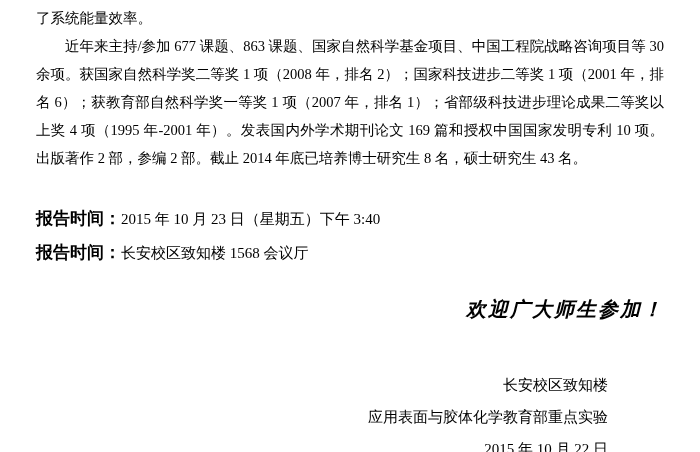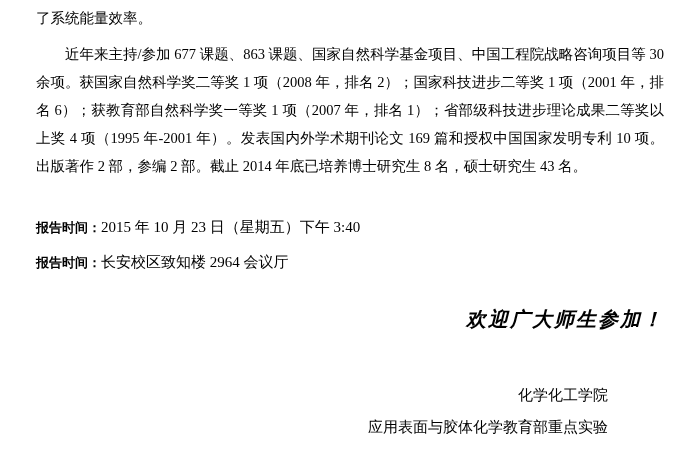--- a/index.html
+++ b/index.html
@@ -25,35 +25,35 @@
     font-size: 14.5px;
     line-height: 28px;
     text-align: justify;
     text-justify: inter-ideograph;
     margin: 0;
   }
   .para-indent {
     text-indent: 2em;
   }
   .first-line {
-    margin-bottom: 8px;
+    margin-bottom: 0;
   }
   .gap-after-intro {
     height: 30px;
   }
   .info-line {
     font-size: 16px;
     line-height: 34px;
     margin: 0;
     white-space: nowrap;
   }
   .info-label {
     font-family: Liberation Serif, serif;
     font-weight: bold;
-    font-size: 13px;
+    font-size: 17px;
   }
   .info-value {
     font-size: 15px;
   }
   .welcome {
     text-align: right;
     font-family: "DejaVu Serif", "Liberation Serif", serif;
     font-weight: bold;
     font-style: italic;
     font-size: 20px;
@@ -84,24 +84,24 @@
 
   <p class="body-para para-indent">近年来主持/参加 677 课题、863 课题、国家自然科学基金项目、中国工程院战略咨询项目等 30 余项。获国家自然科学奖二等奖 1 项（2008 年，排名 2）；国家科技进步二等奖 1 项（2001 年，排名 6）；获教育部自然科学奖一等奖 1 项（2007 年，排名 1）；省部级科技进步理论成果二等奖以上奖 4 项（1995 年-2001 年）。发表国内外学术期刊论文 169 篇和授权中国国家发明专利 10 项。出版著作 2 部，参编 2 部。截止 2014 年底已培养博士研究生 8 名，硕士研究生 43 名。</p>
 
   <div class="gap-after-intro"></div>
 
   <p class="info-line">
     <span class="info-label">报告时间：</span><span class="info-value">2015 年 10 月 23 日（星期五）下午 3:40</span>
   </p>
 
   <p class="info-line">
-    <span class="info-label">报告时间：</span><span class="info-value">长安校区致知楼 2964 会议厅</span>
+    <span class="info-label">报告时间：</span><span class="info-value">长安校区致知楼 1568 会议厅</span>
   </p>
 
   <p class="welcome">欢迎广大师生参加！</p>
 
   <div class="signature-block">
-    <p class="sig-line dept">化学化工学院</p>
+    <p class="sig-line dept">长安校区致知楼</p>
     <p class="sig-line">应用表面与胶体化学教育部重点实验</p>
     <p class="sig-line">2015 年 10 月 22 日</p>
   </div>
 
 </div>
 
 </body></html>

